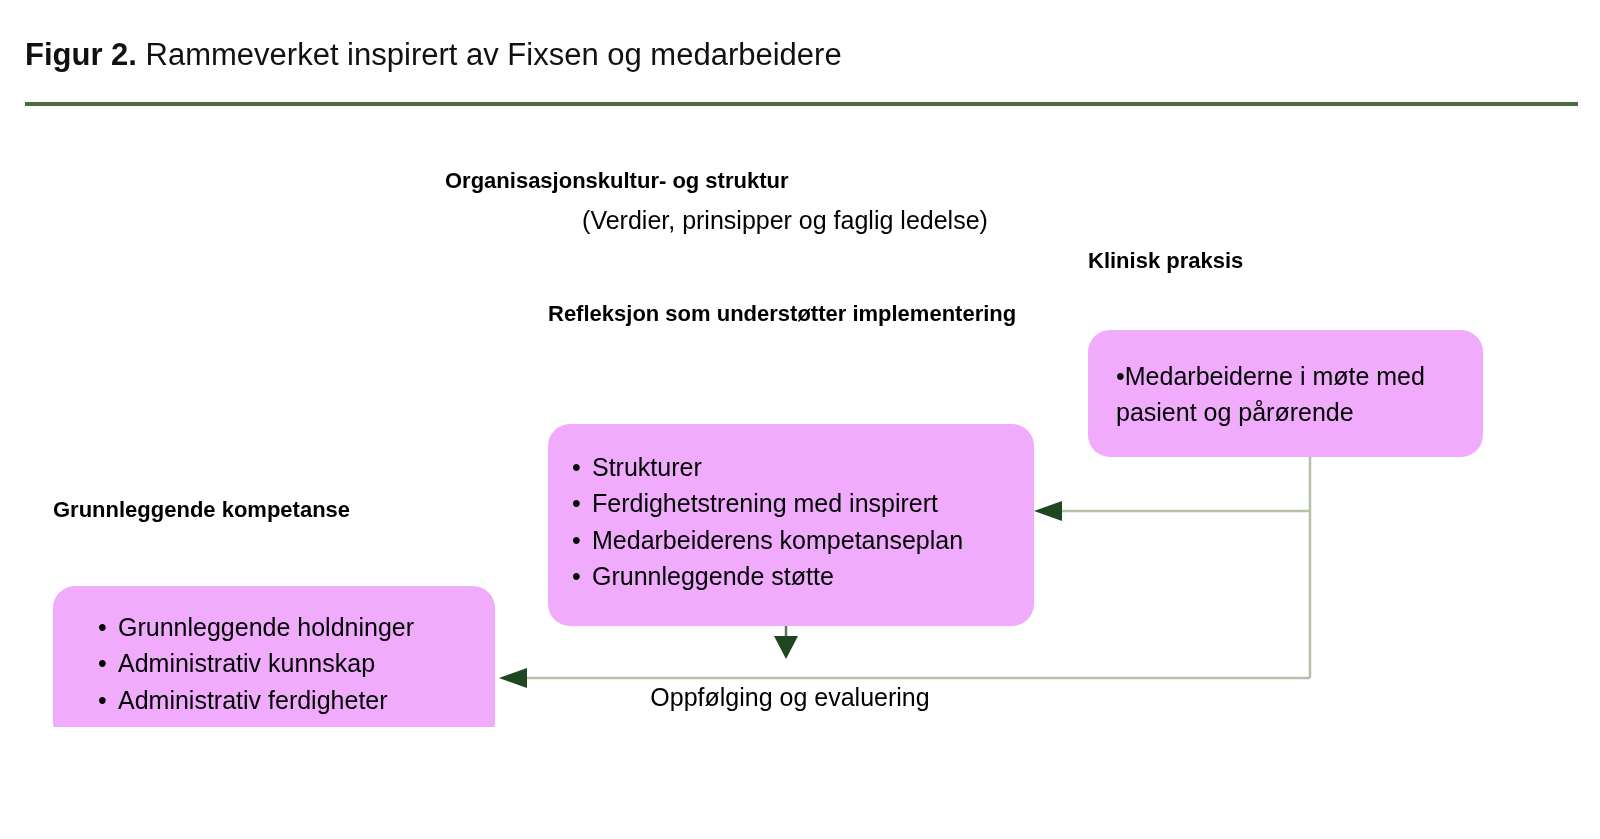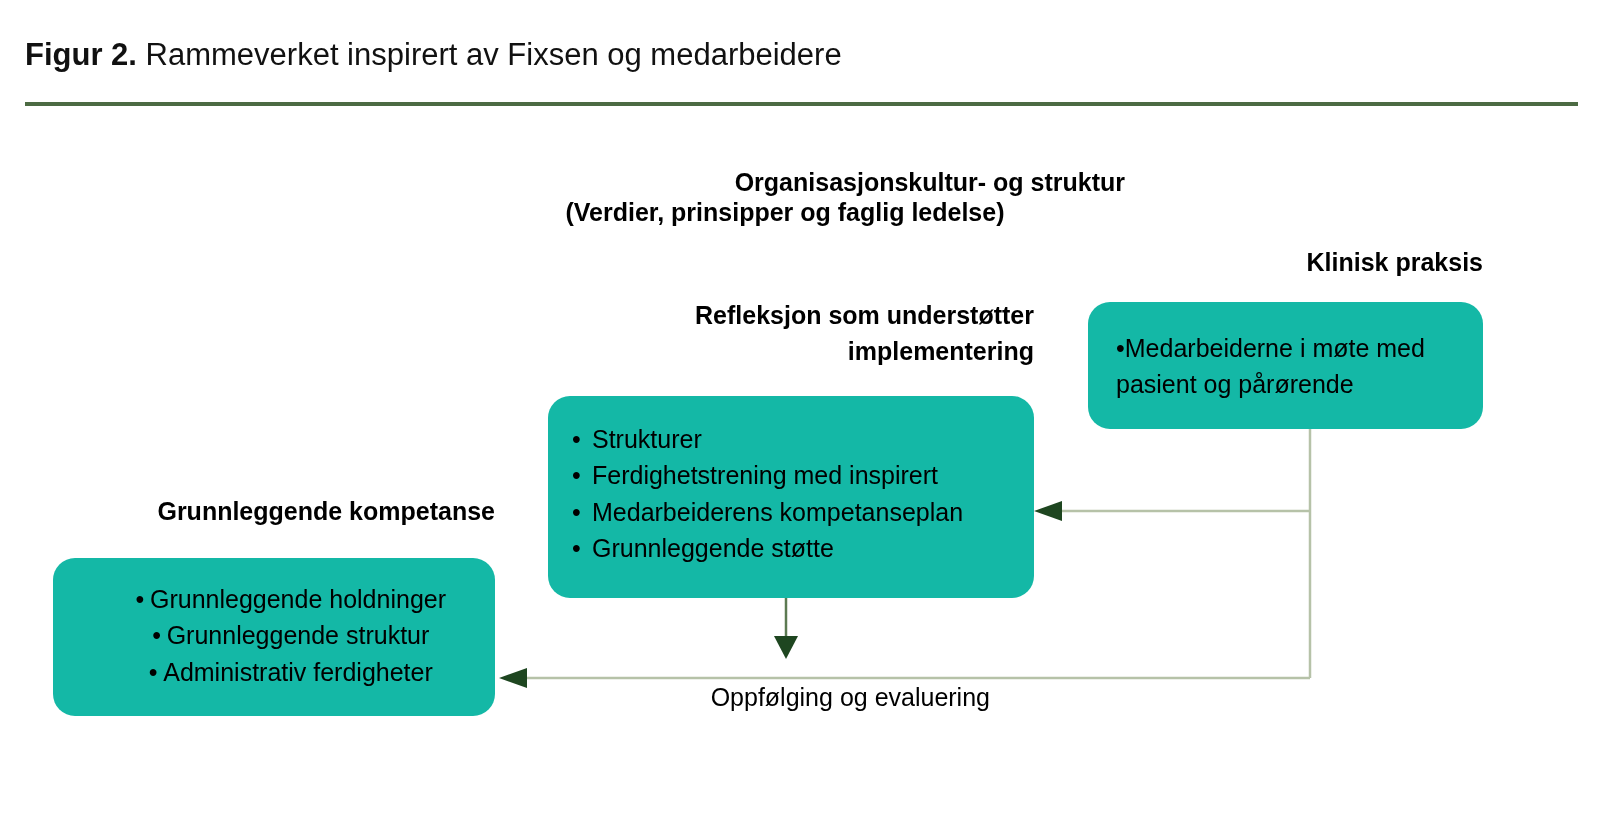--- a/index.html
+++ b/index.html
@@ -44,67 +44,67 @@
     height: 4px;
     background: #4c6b43;
   }
   .rule-top { top: 102px; }
   .rule-bottom { top: 796px; }
 
   
   .heading {
     position: absolute;
     font-weight: bold;
-    font-size: 25px;
+    font-size: 22px;
     line-height: 1.42;
-    text-align: right;
+    text-align: left;
     color: #000000;
   }
   .subheading {
     position: absolute;
     font-weight: normal;
     font-size: 25px;
     line-height: 1.4;
     text-align: center;
     color: #000000;
   }
 
   #org-title {
     left: 445px;
     top: 165px;
     width: 680px;
   }
   #org-sub {
     left: 445px;
-    top: 195px;
+    top: 203px;
     width: 680px;
-    font-weight: bold;
   }
   #struct-title {
     left: 548px;
     top: 298px;
     width: 486px;
   }
   #klinisk-title {
     left: 1088px;
     top: 245px;
     width: 395px;
   }
   #grunn-title {
     left: 53px;
     top: 494px;
     width: 442px;
   }
 
   
   .box {
     position: absolute;
-    background: #14b8a6;
+    background: #f0abfc;
     border-radius: 22px;
     box-sizing: border-box;
+    margin-top: 28px;
   }
   .box ul {
     list-style: none;
     margin: 0;
     padding: 0;
   }
   .box li {
     font-size: 25px;
     line-height: 1.45;
     color: #000000;
@@ -133,41 +133,40 @@
     top: 302px;
     width: 395px;
     height: 127px;
     padding: 28px 18px 0 28px;
   }
   #box-grunn {
     left: 53px;
     top: 558px;
     width: 442px;
     height: 158px;
-    padding: 23px 0 0 28px;
-    text-align: center;
+    padding: 23px 0 0 45px;
   }
 
   
   #connectors {
     position: absolute;
     left: 0;
     top: 0;
     width: 1600px;
     height: 839px;
     pointer-events: none;
   }
 
   
   #arrow-label {
     position: absolute;
     left: 590px;
     top: 680px;
     width: 400px;
-    text-align: right;
+    text-align: center;
     font-size: 25px;
     line-height: 1.4;
     color: #000000;
   }
 </style>
 </head>
 <body>
 
 <div id="page">
 
@@ -224,21 +223,21 @@
   </div>
 
   <div class="heading" id="grunn-title">Grunnleggende kompetanse</div>
 
   <div class="box" id="box-grunn">
     <ul>
       <li>
         <span class="bul">•</span><span>Grunnleggende holdninger</span>
       </li>
       <li>
-        <span class="bul">•</span><span>Grunnleggende struktur</span>
+        <span class="bul">•</span><span>Administrativ kunnskap</span>
       </li>
       <li>
         <span class="bul">•</span><span>Administrativ ferdigheter</span>
       </li>
     </ul>
   </div>
 
   <div id="arrow-label">Oppfølging og evaluering</div>
 
 </div>

